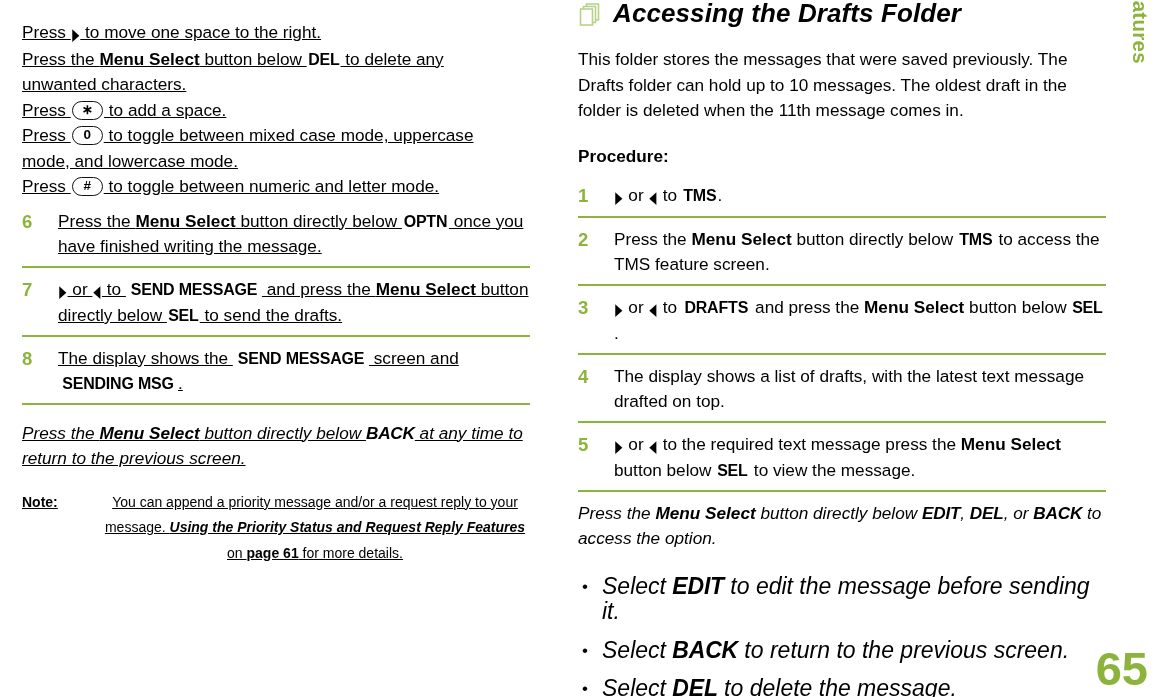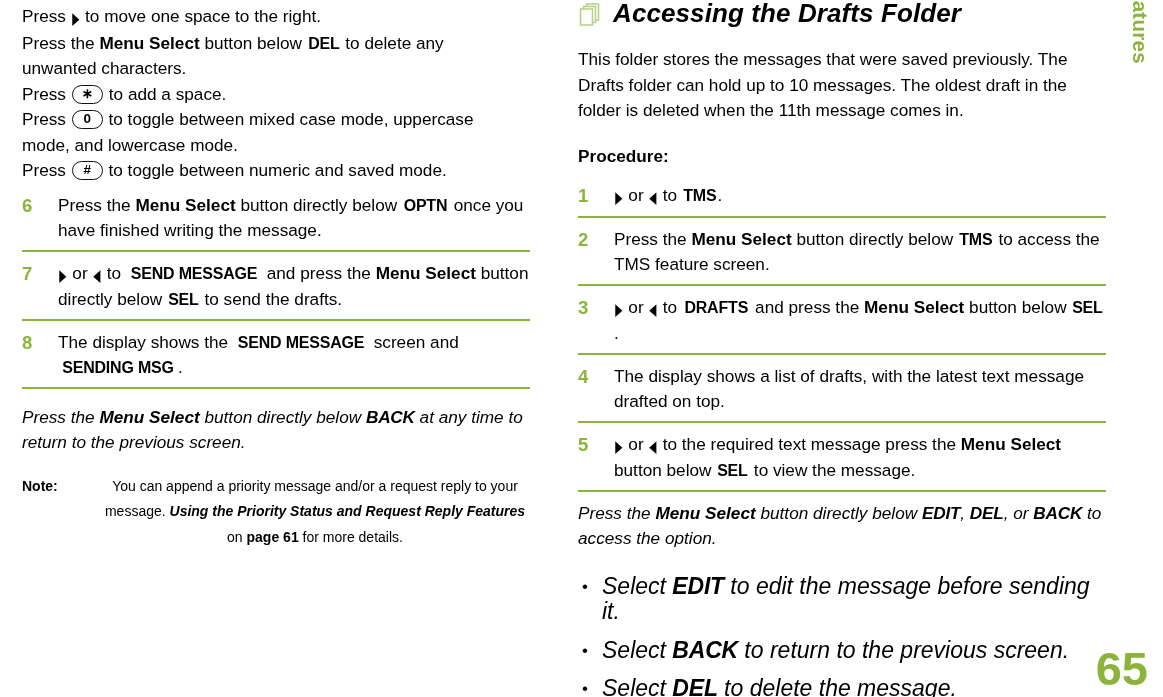--- a/index.html
+++ b/index.html
@@ -178,30 +178,30 @@
     font-weight: bold;
     font-size: 47px;
     line-height: 40px;
   }
 </style>
 </head>
 <body>
 
 <div class="page">
 
-  <div class="col col-left" style="top:4px;">
+  <div class="col col-left" style="top:20px;text-decoration:underline;">
 
     <div class="para">
       <span><span>Press </span><span class="arrow">▶</span><span> to move one space to the right.</span></span><br>
       <span><span>Press the </span><span class="b">Menu Select</span><span> button below </span><span class="scr">DEL</span><span> to delete any</span></span><br>
       <span>unwanted characters.</span><br>
       <span><span>Press </span><span class="key">∗</span><span> to add a space.</span></span><br>
       <span><span>Press </span><span class="key">0</span><span> to toggle between mixed case mode, uppercase</span></span><br>
       <span>mode, and lowercase mode.</span><br>
-      <span><span>Press </span><span class="key">#</span><span> to toggle between numeric and saved mode.</span></span>
+      <span><span>Press </span><span class="key">#</span><span> to toggle between numeric and letter mode.</span></span>
     </div>
 
     <div class="steps" style="margin-top:9px;">
 
       <div class="step">
         <div class="step-num">6</div>
         <div class="step-body"><span>Press the </span><span class="b">Menu Select</span><span> button directly below </span><span class="scr">OPTN</span><span> once you have finished writing the message.</span></div>
       </div>
 
       <div class="step">

